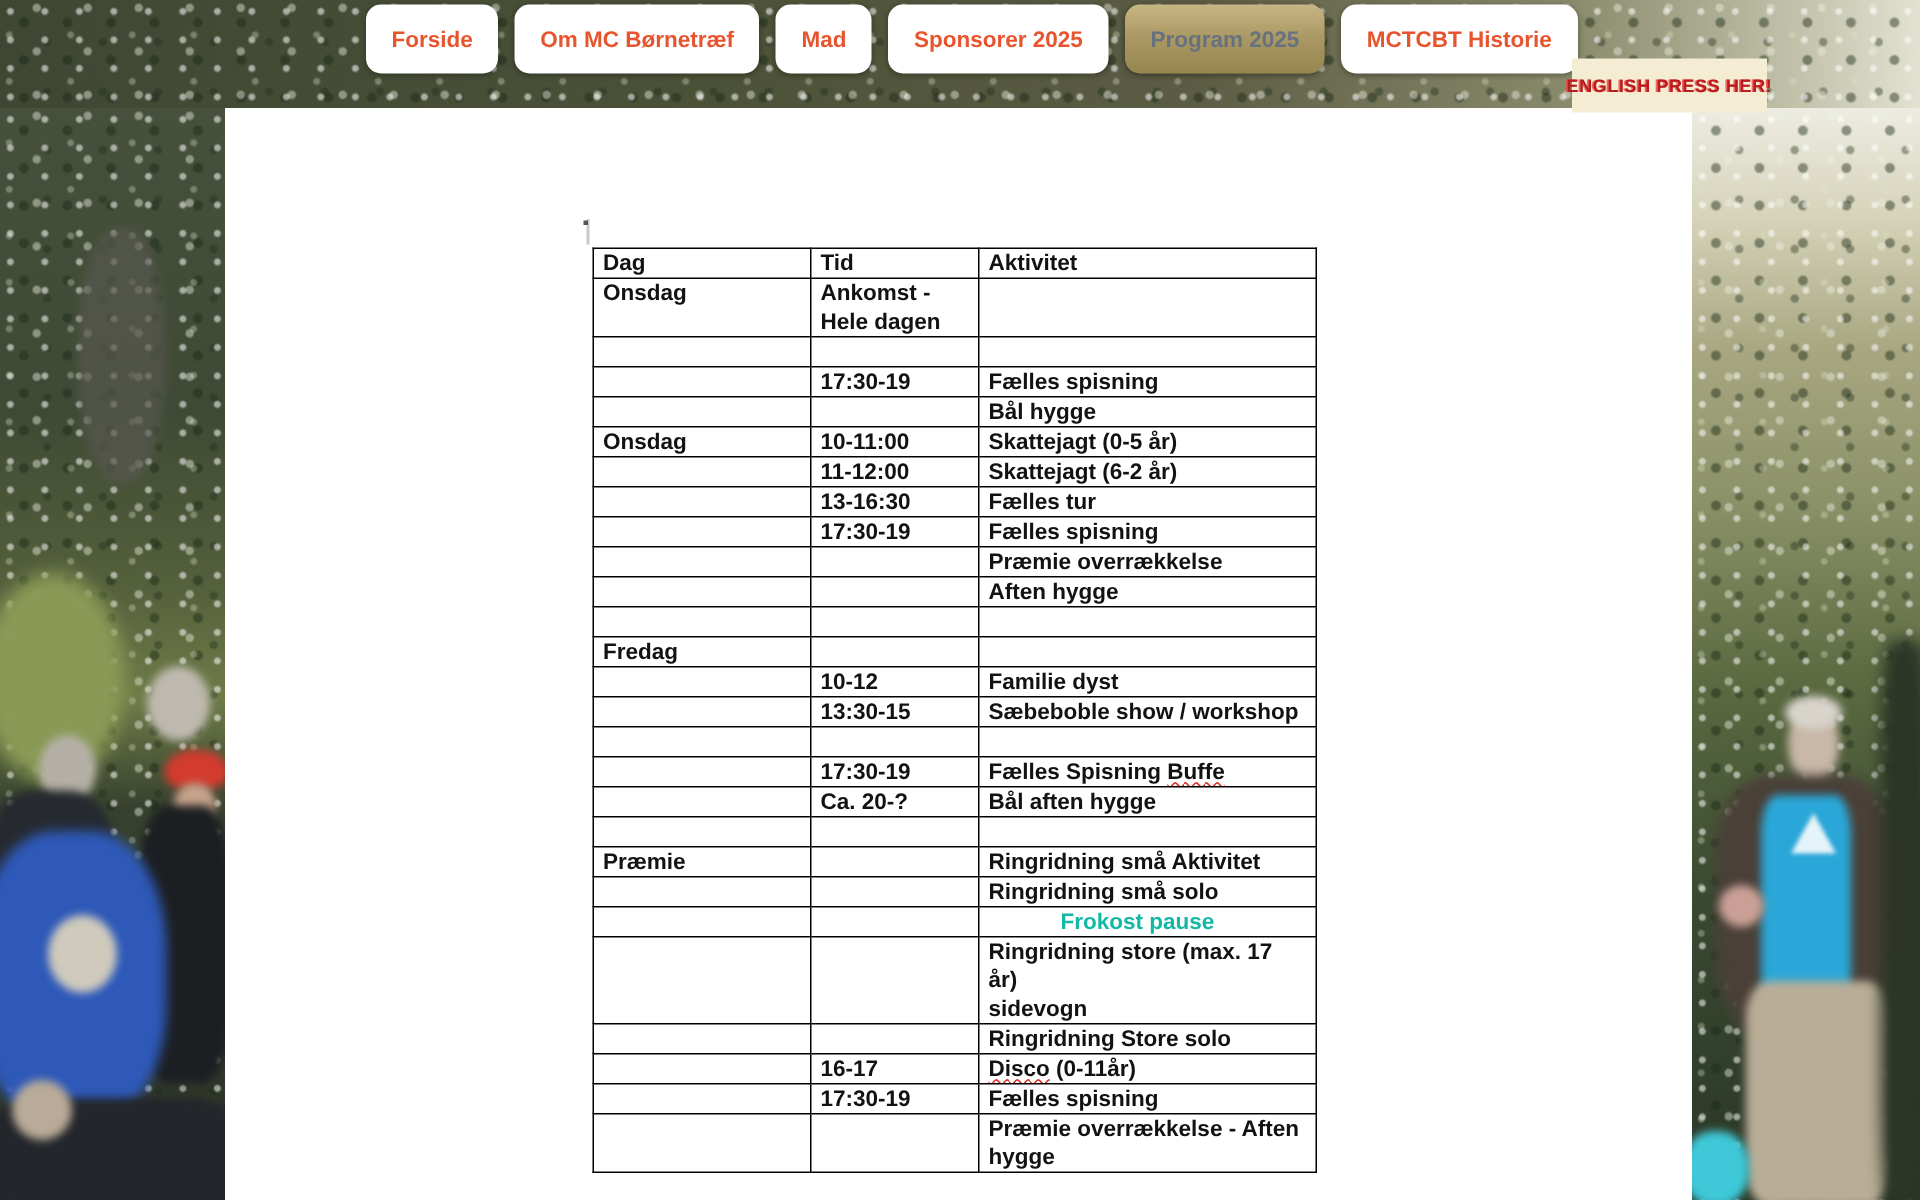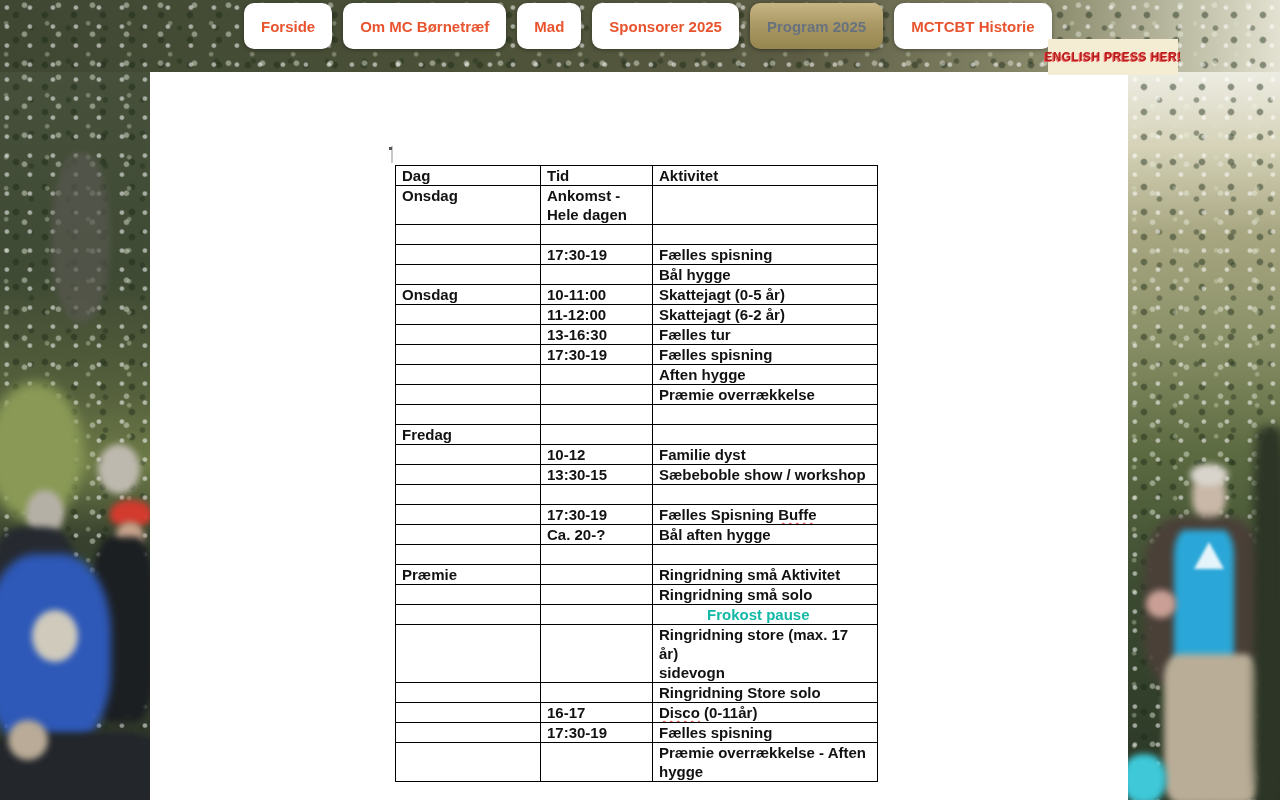--- a/index.html
+++ b/index.html
@@ -177,26 +177,26 @@
           <td>Fælles tur</td>
         </tr>
         <tr>
           <td></td>
           <td>17:30-19</td>
           <td>Fælles spisning</td>
         </tr>
         <tr>
           <td></td>
           <td></td>
+          <td>Præmie overrækkelse</td>
+        </tr>
+        <tr>
+          <td></td>
+          <td></td>
           <td>Aften hygge</td>
-        </tr>
-        <tr>
-          <td></td>
-          <td></td>
-          <td>Præmie overrækkelse</td>
         </tr>
         <tr>
           <td></td>
           <td></td>
           <td></td>
         </tr>
         <tr>
           <td>Fredag</td>
           <td></td>
           <td></td>

